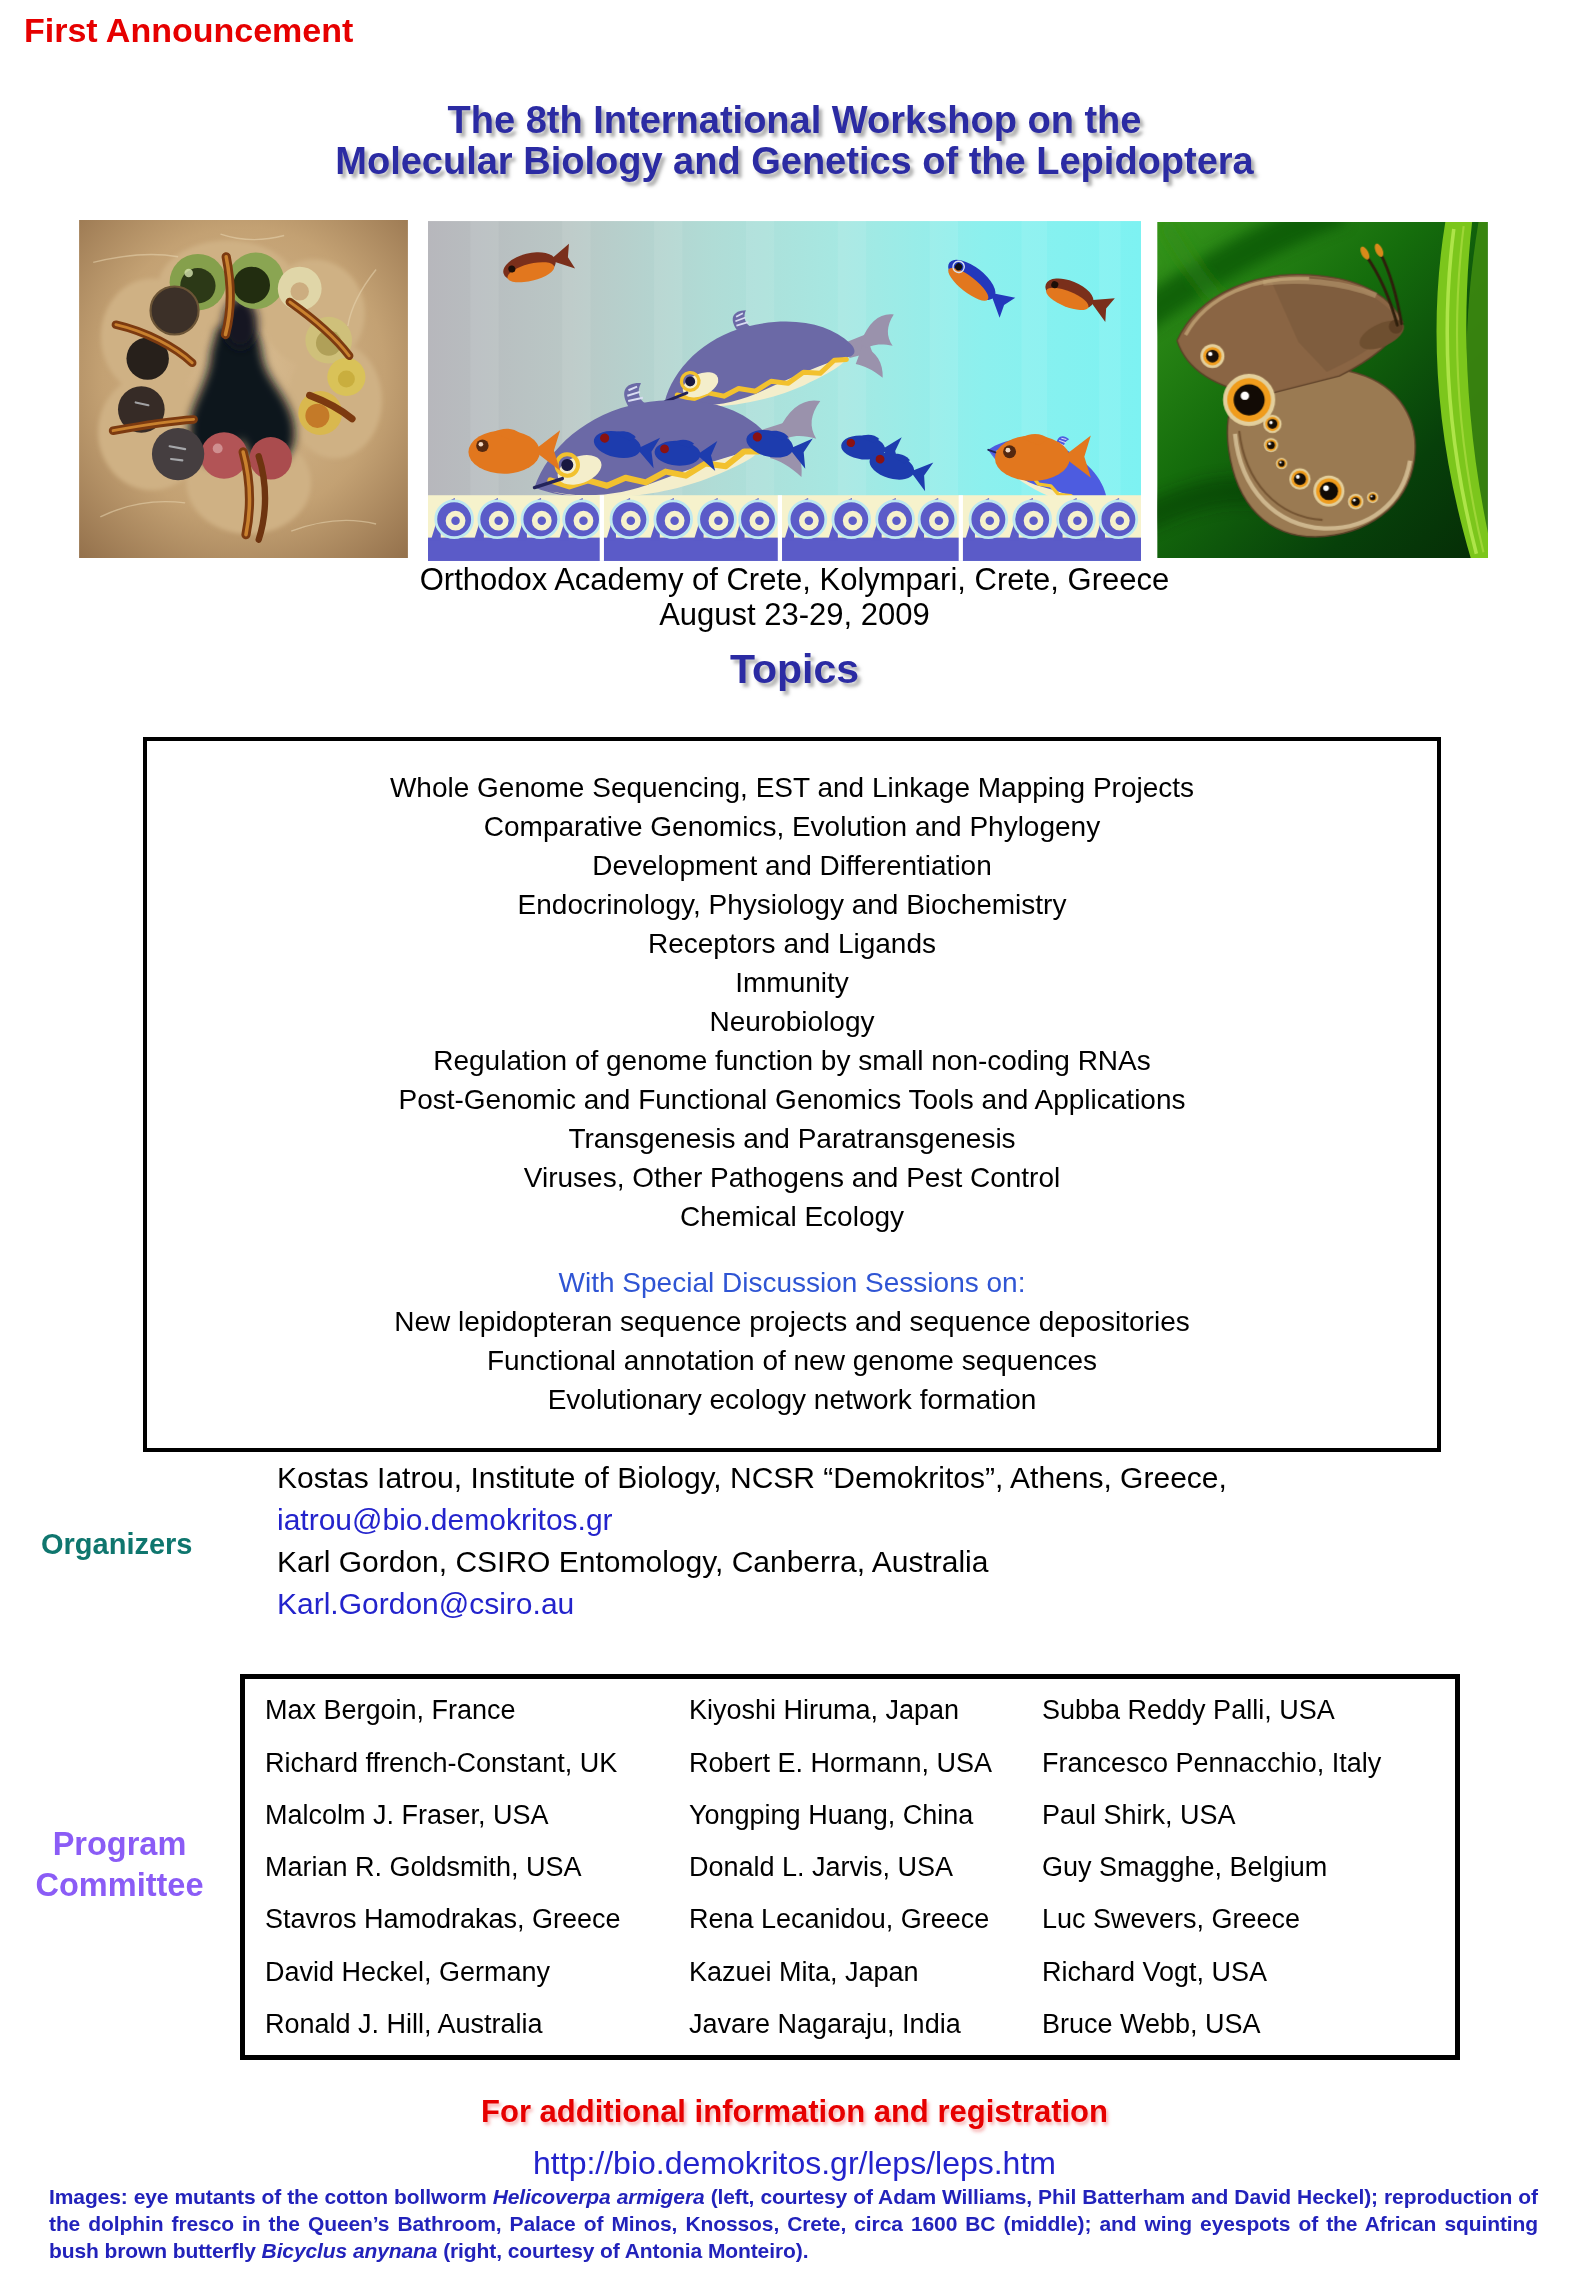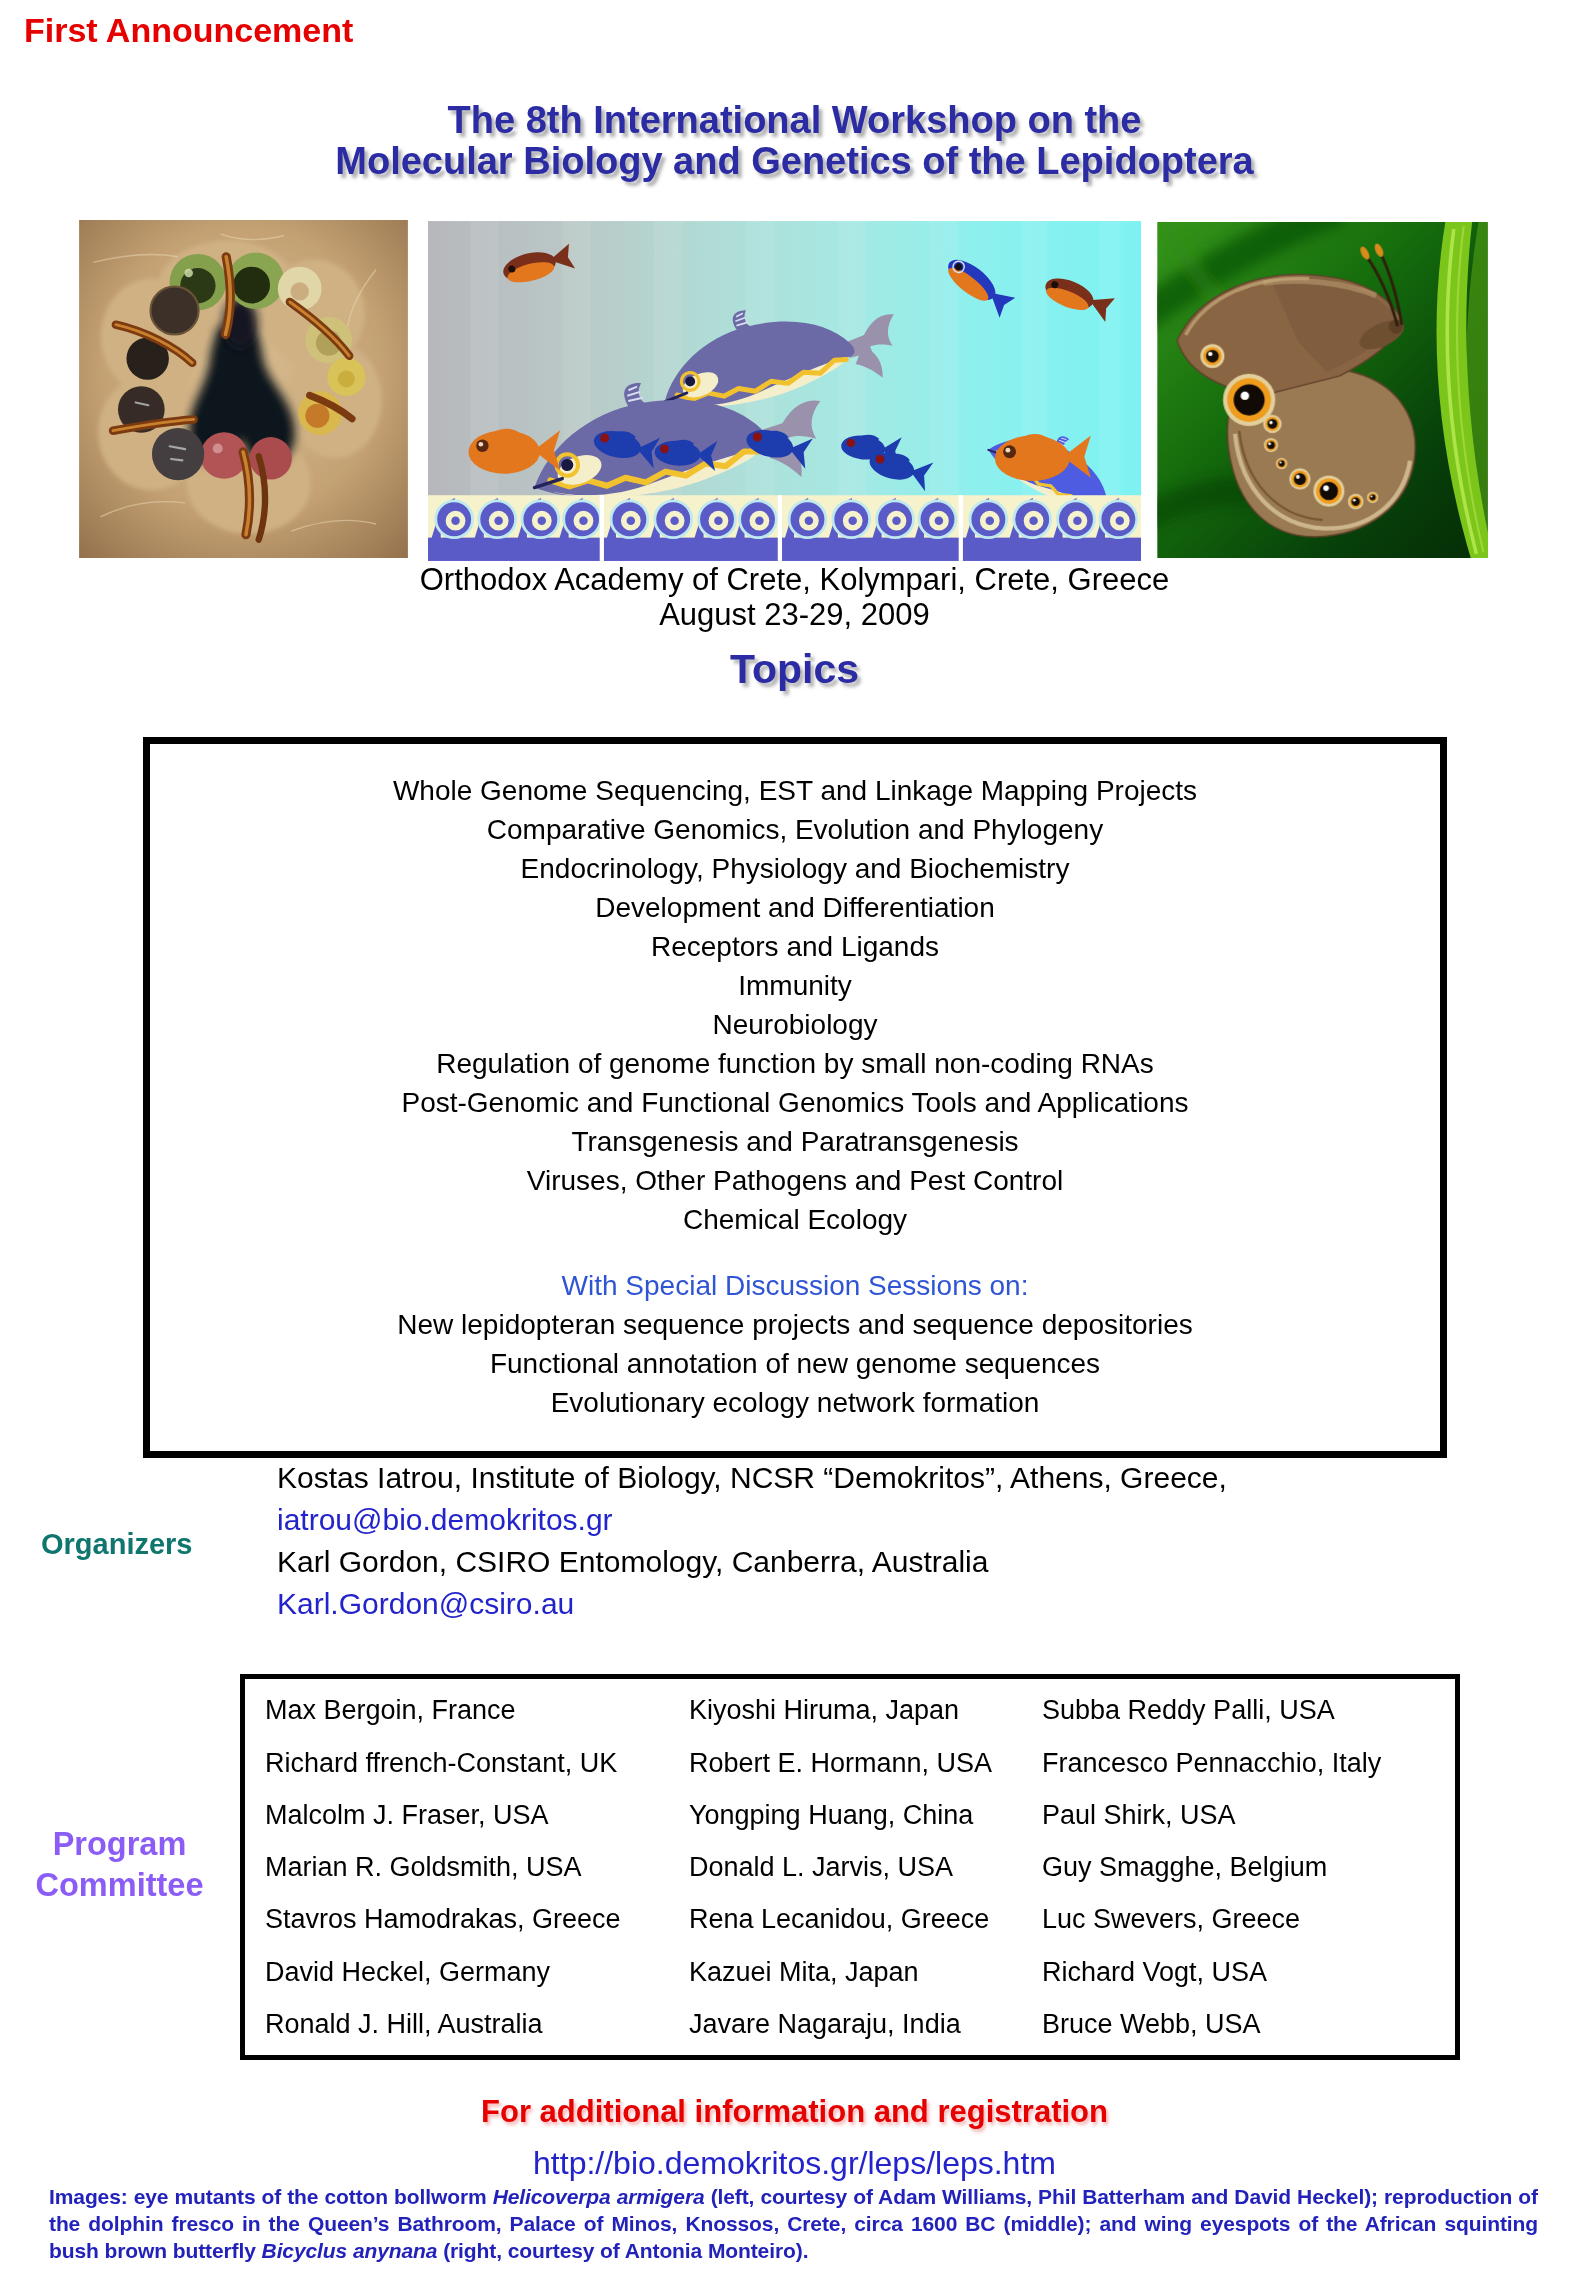--- a/index.html
+++ b/index.html
@@ -24,21 +24,21 @@
     position:absolute;left:0;top:562px;width:100%;text-align:center;
     font-size:31px;line-height:35px;color:#000;
   }
   .topics-heading{
     position:absolute;left:0;top:646px;width:100%;text-align:center;
     font-size:41px;font-weight:bold;color:#2b2ba3;
     text-shadow:3.5px 4.2px 3.5px rgba(130,130,130,.6);
   }
   .topics-box{
     position:absolute;left:143px;top:737px;width:1290px;height:680px;
-    border:7px solid #000000;background:#ffffff;
+    border:4px solid #000000;background:#ffffff;
     padding-top:27px;text-align:center;
   }
   .topic-line{font-size:28px;line-height:39px;color:#000;}
   .special-heading{font-size:28px;line-height:39px;color:#2f55d4;margin-top:27px;}
   .org-label{
     position:absolute;left:41px;top:1528px;font-size:29px;font-weight:bold;color:#0f766e;
   }
   .org-text{position:absolute;left:277px;top:1457px;font-size:30px;line-height:42px;text-align:left;}
   .org-text .blk{color:#000;}
   .org-text .lnk{color:#2323cc;}
@@ -393,22 +393,22 @@
   <div class="venue">
     <div>Orthodox Academy of Crete, Kolympari, Crete, Greece</div>
     <div>August 23-29, 2009</div>
   </div>
 
   <div class="topics-heading">Topics</div>
 
   <div class="topics-box">
     <div class="topic-line">Whole Genome Sequencing, EST and Linkage Mapping Projects</div>
     <div class="topic-line">Comparative Genomics, Evolution and Phylogeny</div>
+    <div class="topic-line">Development and Differentiation</div>
     <div class="topic-line">Endocrinology, Physiology and Biochemistry</div>
-    <div class="topic-line">Development and Differentiation</div>
     <div class="topic-line">Receptors and Ligands</div>
     <div class="topic-line">Immunity</div>
     <div class="topic-line">Neurobiology</div>
     <div class="topic-line">Regulation of genome function by small non-coding RNAs</div>
     <div class="topic-line">Post-Genomic and Functional Genomics Tools and Applications</div>
     <div class="topic-line">Transgenesis and Paratransgenesis</div>
     <div class="topic-line">Viruses, Other Pathogens and Pest Control</div>
     <div class="topic-line">Chemical Ecology</div>
     <div class="special-heading">With Special Discussion Sessions on:</div>
     <div class="topic-line">New lepidopteran sequence projects and sequence depositories</div>

